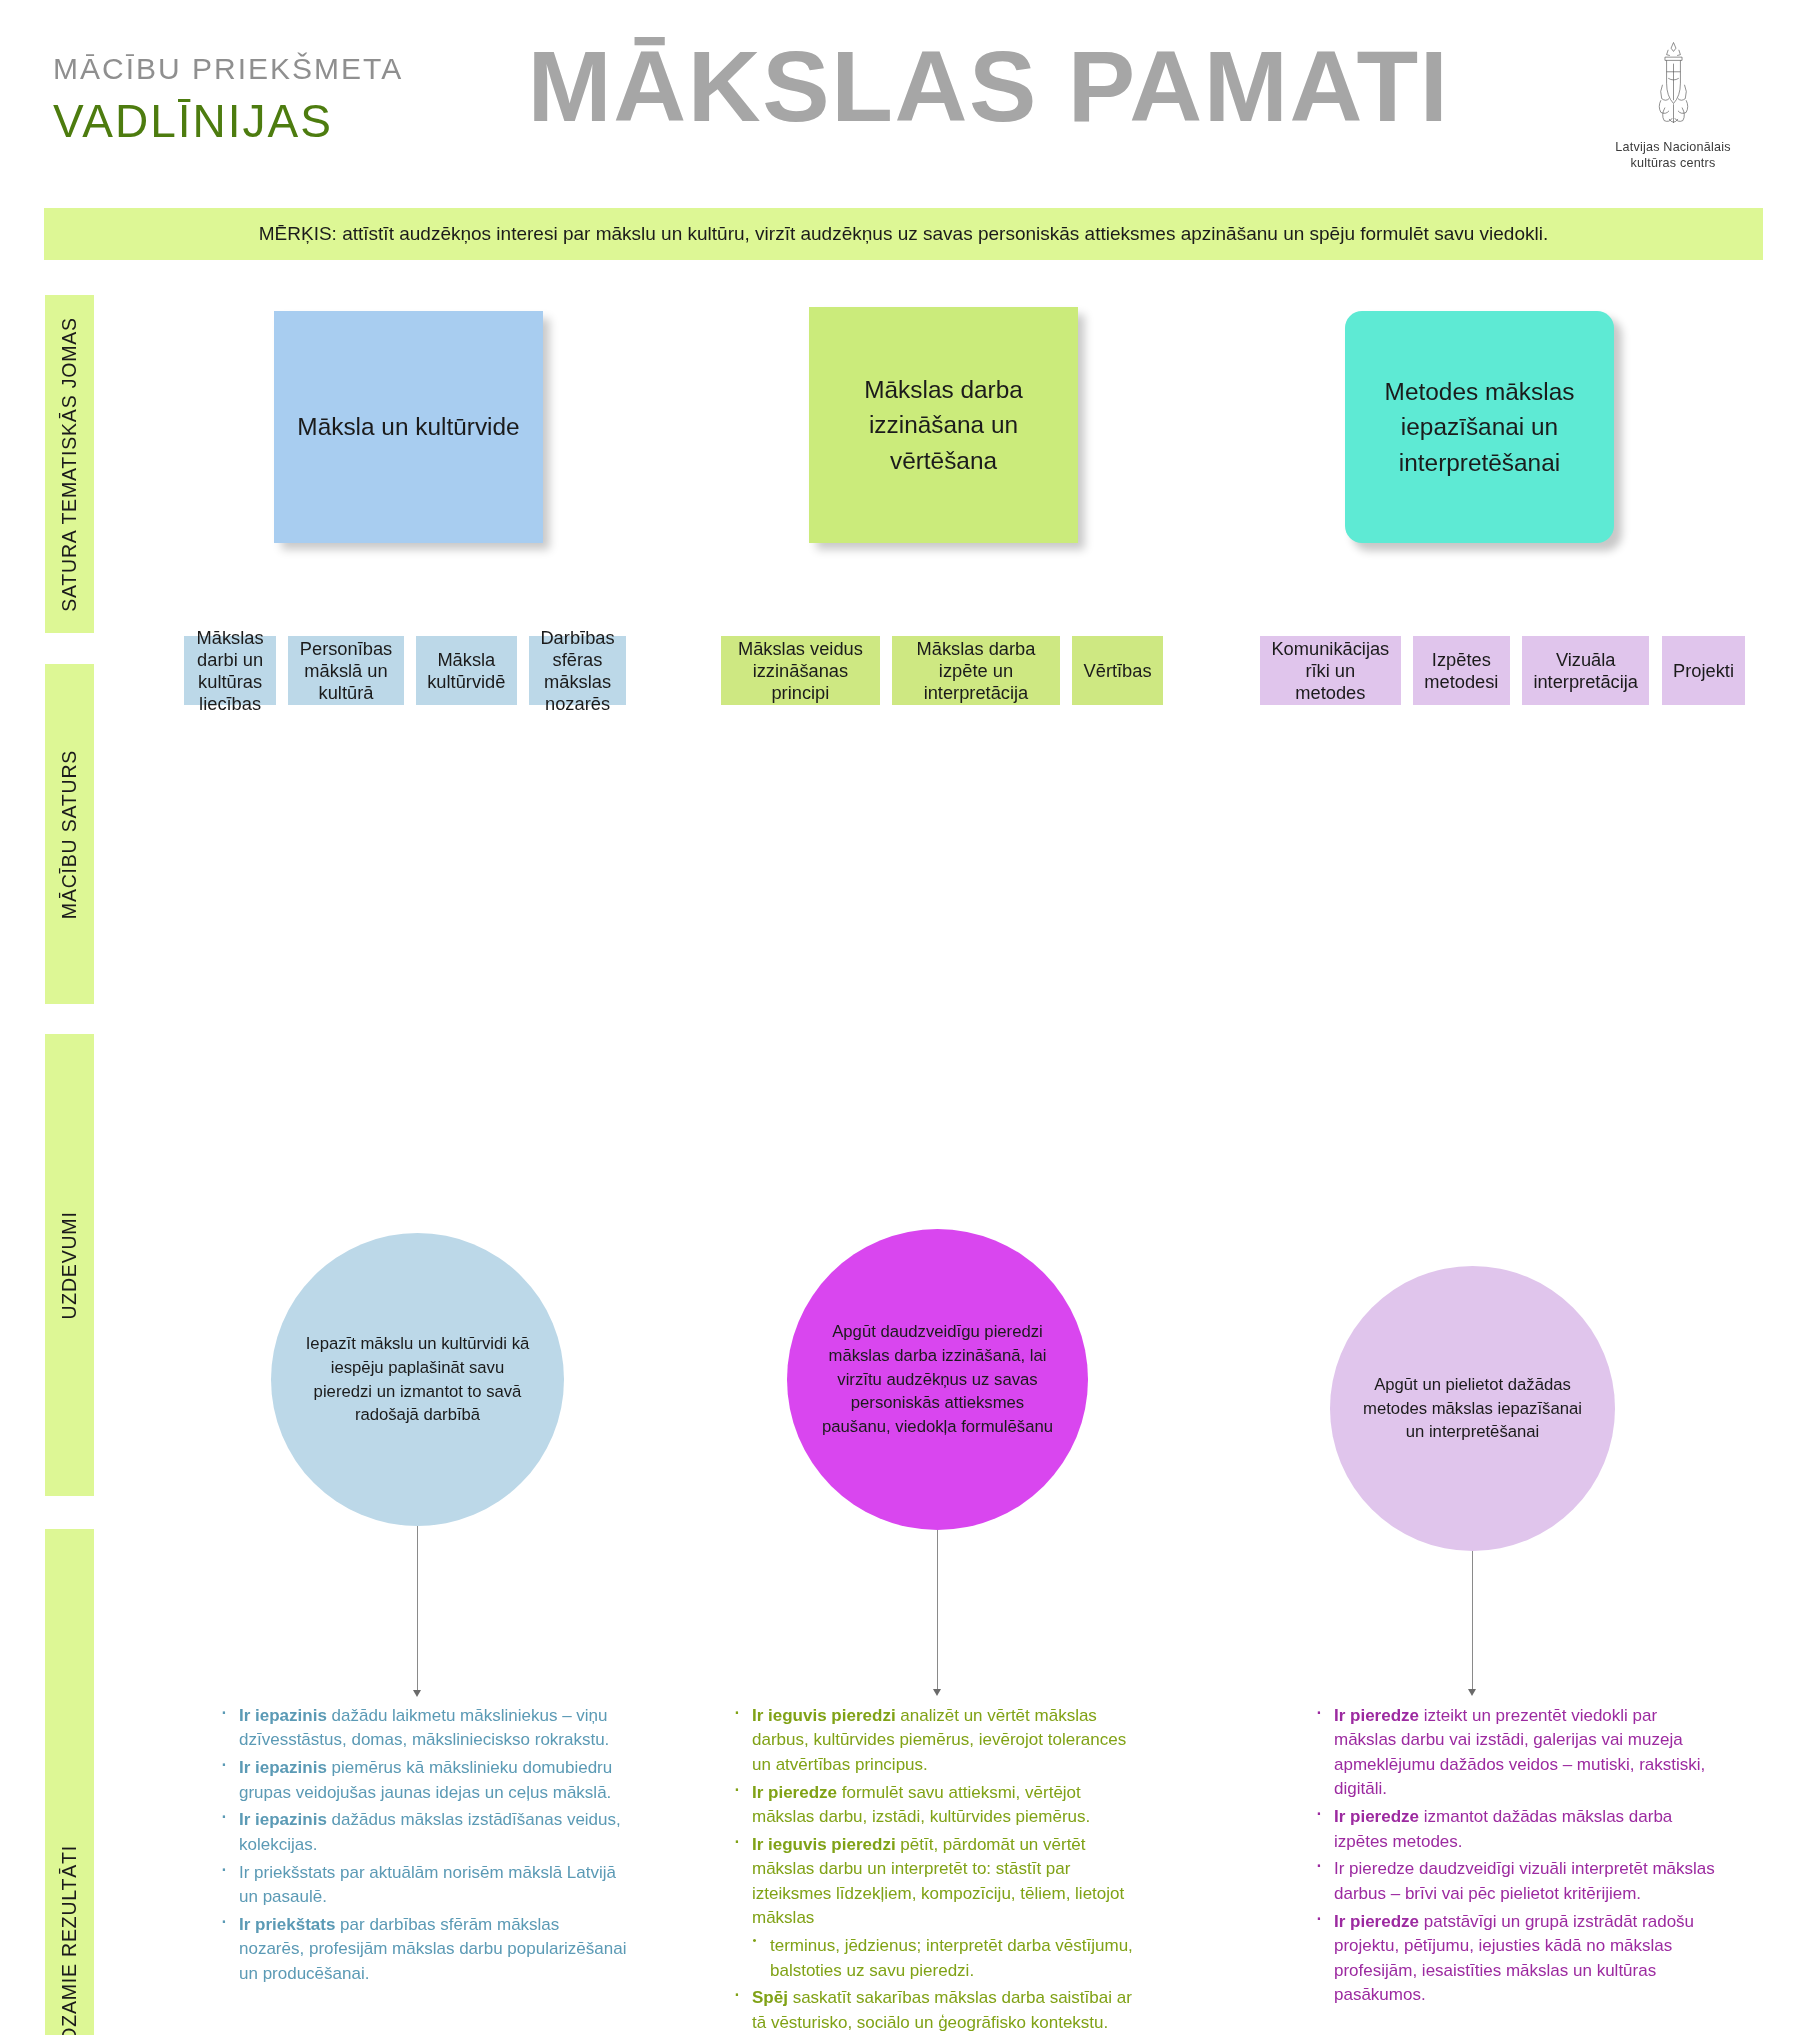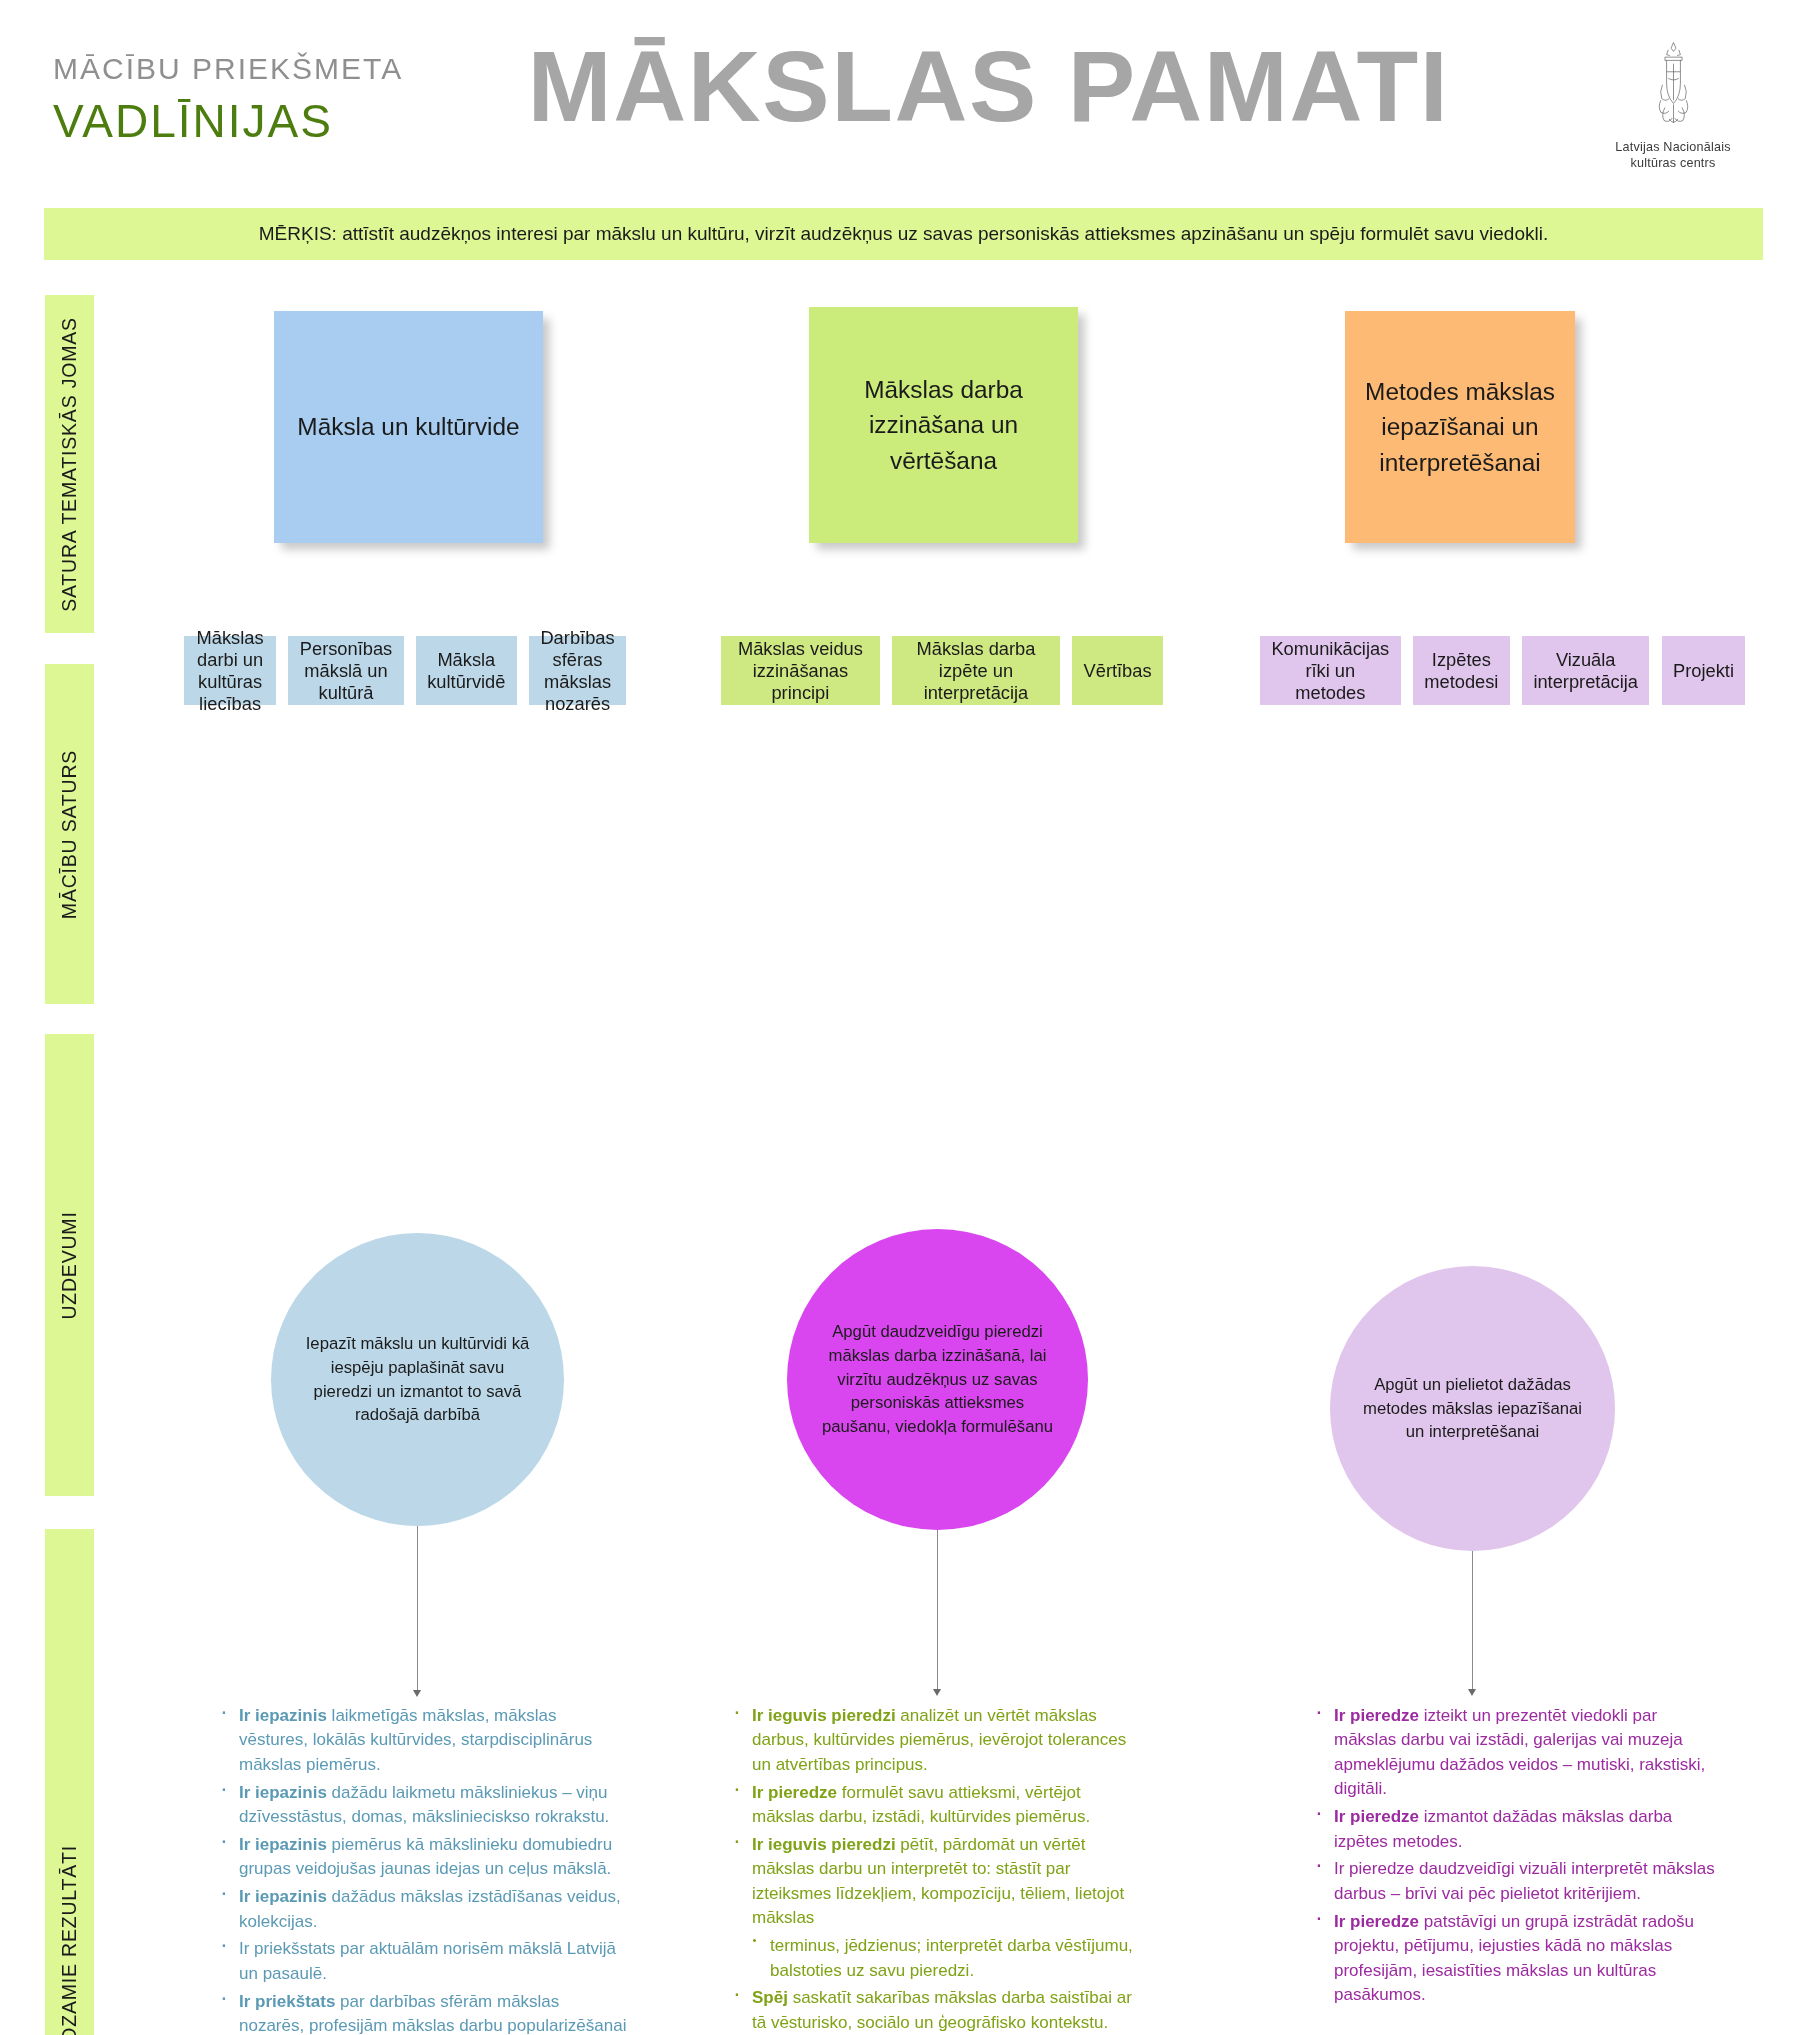--- a/index.html
+++ b/index.html
@@ -119,21 +119,21 @@
     box-shadow: 7.3px 7.3px 9px rgba(0,0,0,0.22);
     text-align: center;
   }
   .theme-card .label {
     font-size: 24.4px;
     color: #1b1b1b;
     line-height: 1.45;
   }
   #theme-1 { left: 274px;  top: 311px; width: 269px; height: 232px; background: #a8cdf0; }
   #theme-2 { left: 809px; top: 307px; width: 269px; height: 236px; background: #cbeb7b; }
-  #theme-3 { left: 1345px; top: 311px; width: 230px; height: 232px; background: #fdba74; }
+  #theme-3 { left: 1345px; top: 311px; width: 269px; height: 232px; background: #5eead4; border-radius: 17px; }
 
   
   .content-col {
     position: absolute;
     display: flex;
     flex-direction: row;
     gap: 12.2px;
   }
   #content-1 { left: 184px;  top: 636px; width: 442px; }
   #content-2 { left: 721px; top: 636px; width: 442px; }
@@ -320,21 +320,20 @@
 
   <div class="connector" id="conn-1"></div>
   <div class="connector" id="conn-2"></div>
   <div class="connector" id="conn-3"></div>
   <div class="arrowhead" id="arr-1"></div>
   <div class="arrowhead" id="arr-2"></div>
   <div class="arrowhead" id="arr-3"></div>
 
   <div class="results-col" id="results-1">
     <ul>
-        <li><b>Ir iepazinis</b><span> laikmetīgās mākslas, mākslas vēstures, lokālās kultūrvides, starpdisciplinārus mākslas piemērus.</span></li>
         <li><b>Ir iepazinis</b><span> dažādu laikmetu māksliniekus – viņu dzīvesstāstus, domas, mākslinieciskso rokrakstu.</span></li>
         <li><b>Ir iepazinis</b><span> piemērus kā mākslinieku domubiedru grupas veidojušas jaunas idejas un ceļus mākslā.</span></li>
         <li><b>Ir iepazinis</b><span> dažādus mākslas izstādīšanas veidus, kolekcijas.</span></li>
         <li><span>Ir priekšstats par aktuālām norisēm mākslā Latvijā un pasaulē.</span></li>
         <li><b>Ir priekštats</b><span> par darbības sfērām   mākslas nozarēs, profesijām mākslas darbu popularizēšanai un producēšanai.</span></li>
       </ul>
   </div>
   <div class="results-col" id="results-2">
     <ul>
         <li><b>Ir ieguvis pieredzi</b><span> analizēt un vērtēt mākslas darbus, kultūrvides piemērus, ievērojot tolerances un atvērtības principus.</span></li>

